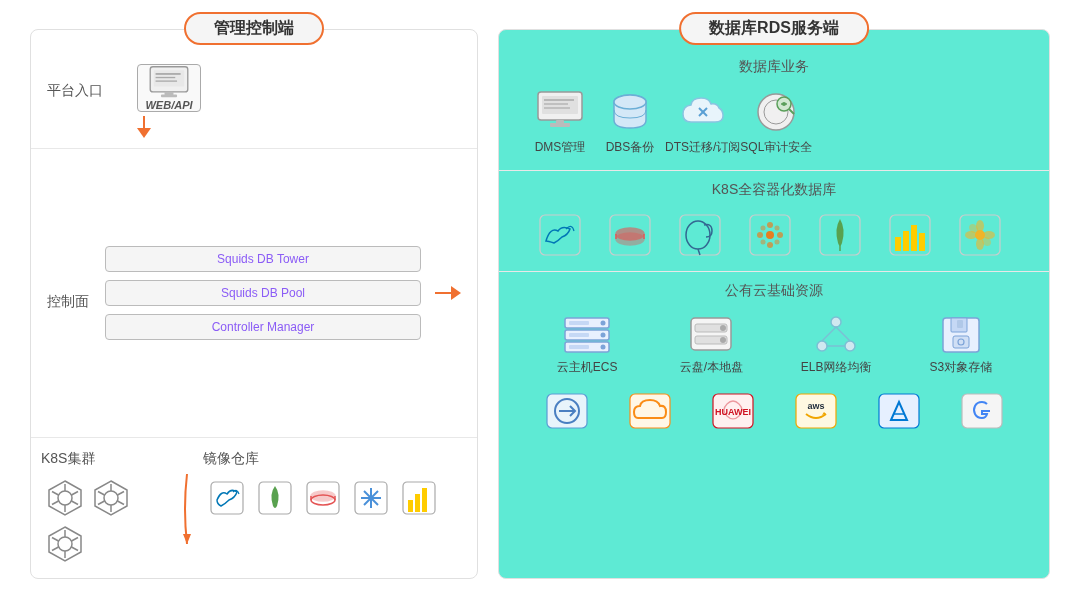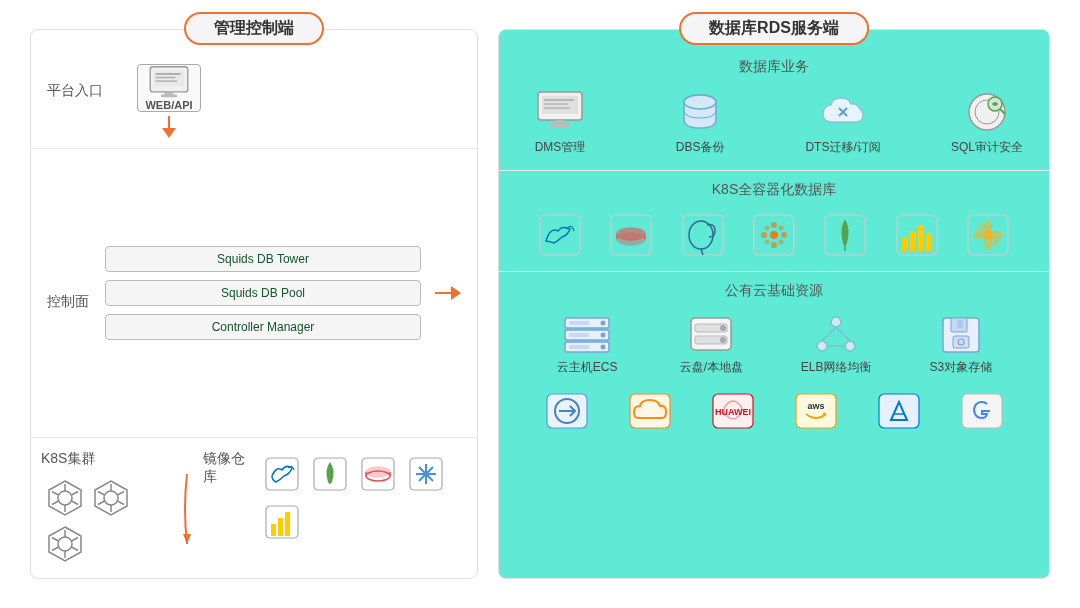--- a/index.html
+++ b/index.html
@@ -64,23 +64,24 @@
     .section-label {
       font-size: 14px;
       color: #555;
       writing-mode: horizontal-tb;
       min-width: 48px;
       padding-top: 18px;
     }
     .web-api-box {
       display: flex;
       flex-direction: column;
-      align-items: center;
+      align-items: flex-start;
       gap: 4px;
       margin-left: 30px;
+      font-style: italic;
     }
     .web-api-icon {
       width: 64px;
       height: 48px;
       border: 1.5px solid #aaa;
       border-radius: 4px;
       background: #f9f9f9;
       display: flex;
       align-items: center;
       justify-content: center;
@@ -130,21 +131,21 @@
       flex-direction: column;
       gap: 8px;
       flex: 1;
     }
     .ctrl-box {
       border: 1px solid #bbb;
       border-radius: 4px;
       background: #f5f5f5;
       padding: 5px 14px;
       font-size: 12px;
-      color: #14532d;
+      color: #8b5cf6;
       text-align: center;
     }
     .arrow-right-container {
       display: flex;
       align-items: center;
       gap: 0;
       margin-left: 4px;
     }
 
     
@@ -161,20 +162,21 @@
       width: 130px;
     }
     .k8s-icons {
       display: flex;
       flex-wrap: wrap;
       gap: 6px;
       padding: 4px;
     }
     .mirror-section {
       display: flex;
+      flex-direction: column;
       gap: 6px;
       flex: 1;
     }
     .mirror-icons {
       display: flex;
       flex-wrap: wrap;
       gap: 8px;
       padding: 4px;
     }
 
@@ -215,21 +217,21 @@
       border-bottom: 1px solid #e8e8e8;
     }
     .section-title {
       font-size: 14px;
       color: #555;
       text-align: center;
       margin-bottom: 10px;
     }
     .icon-row {
       display: flex;
-      justify-content: space-between;
+      justify-content: flex-start;
       align-items: flex-end;
       padding: 4px 10px;
     }
     .icon-item {
       display: flex;
       flex-direction: column;
       align-items: center;
       gap: 5px;
       min-width: 70px;
     }

